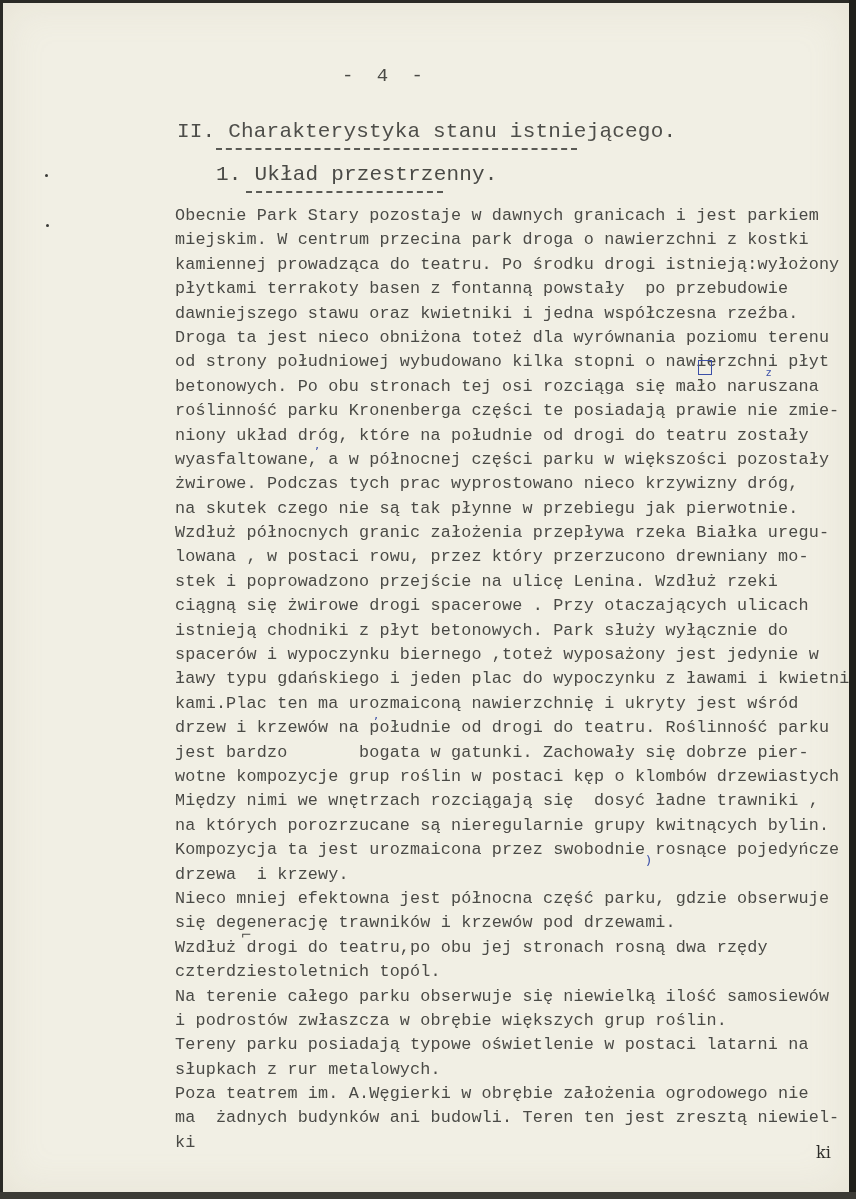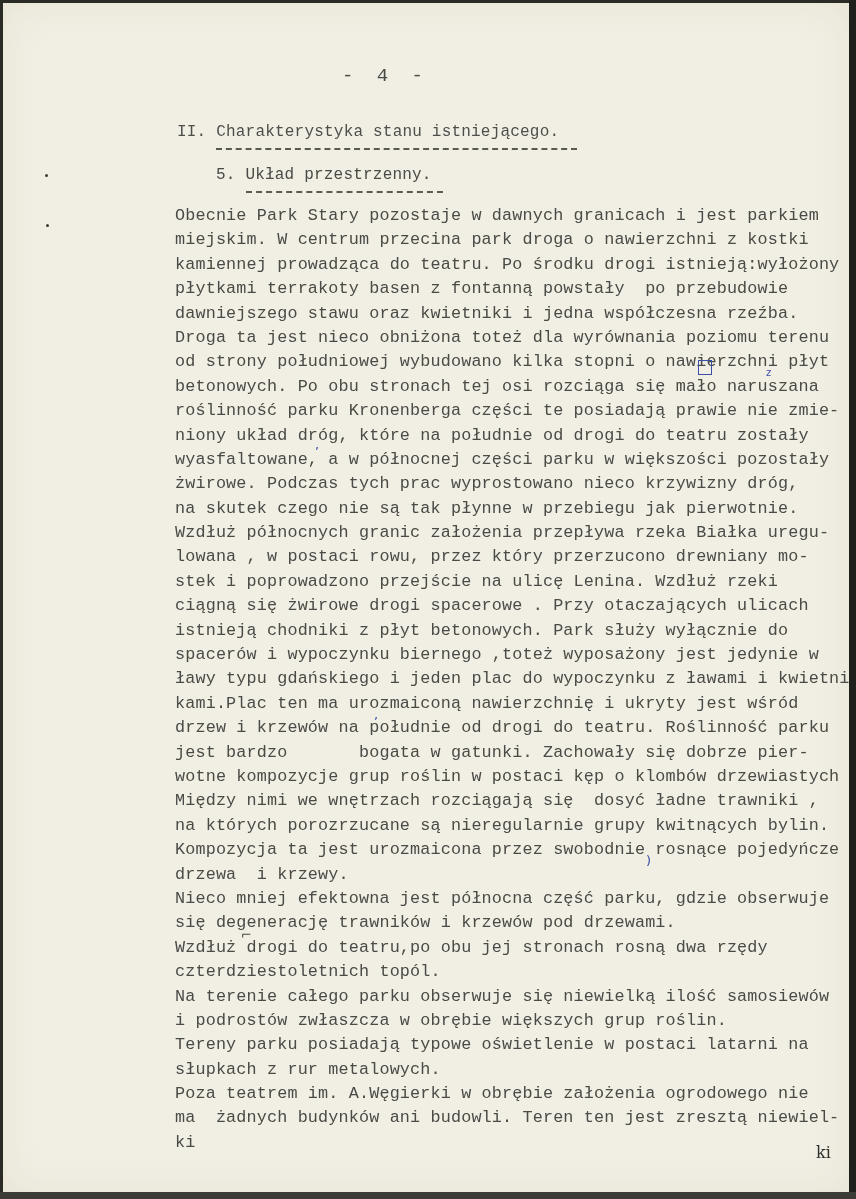--- a/index.html
+++ b/index.html
@@ -31,21 +31,21 @@
       position: absolute;
       left: 0;
       bottom: 0;
       width: 856px;
       height: 7px;
       background: #3c3b35;
     }
     .tw {
       font-family: "Liberation Mono", "DejaVu Sans Mono", monospace;
       color: #4a4a46;
-      font-size: 16px;
+      font-size: 21px;
       letter-spacing: 0.2px;
       white-space: pre;
       position: absolute;
       line-height: 24px;
     }
     .page-num {
       left: 339px;
       top: 61px;
       font-size: 19px;
     }
@@ -120,21 +120,21 @@
 <div class="page">
 
   <div class="margin-dot" style="left:42px; top:171px;"></div>
   <div class="margin-dot" style="left:43px; top:221px;"></div>
 
   <div class="tw page-num">-  4  -</div>
 
   <div class="tw section-title">II. Charakterystyka stanu istniejącego.</div>
   <div class="section-underline"></div>
 
-  <div class="tw subsection-title">5. Układ przestrzenny.</div>
+  <div class="tw subsection-title">1. Układ przestrzenny.</div>
   <div class="subsection-underline"></div>
 
   <div class="body-text">
     <div class="line">Obecnie Park Stary pozostaje w dawnych granicach i jest parkiem</div>
     <div class="line">miejskim. W centrum przecina park droga o nawierzchni z kostki</div>
     <div class="line">kamiennej prowadząca do teatru. Po środku drogi istnieją:wyłożony</div>
     <div class="line">płytkami terrakoty basen z fontanną powstały  po przebudowie</div>
     <div class="line">dawniejszego stawu oraz kwietniki i jedna współczesna rzeźba.</div>
     <div class="line">Droga ta jest nieco obniżona toteż dla wyrównania poziomu terenu</div>
     <div class="line">od strony południowej wybudowano kilka stopni o nawierzchni płyt</div>

